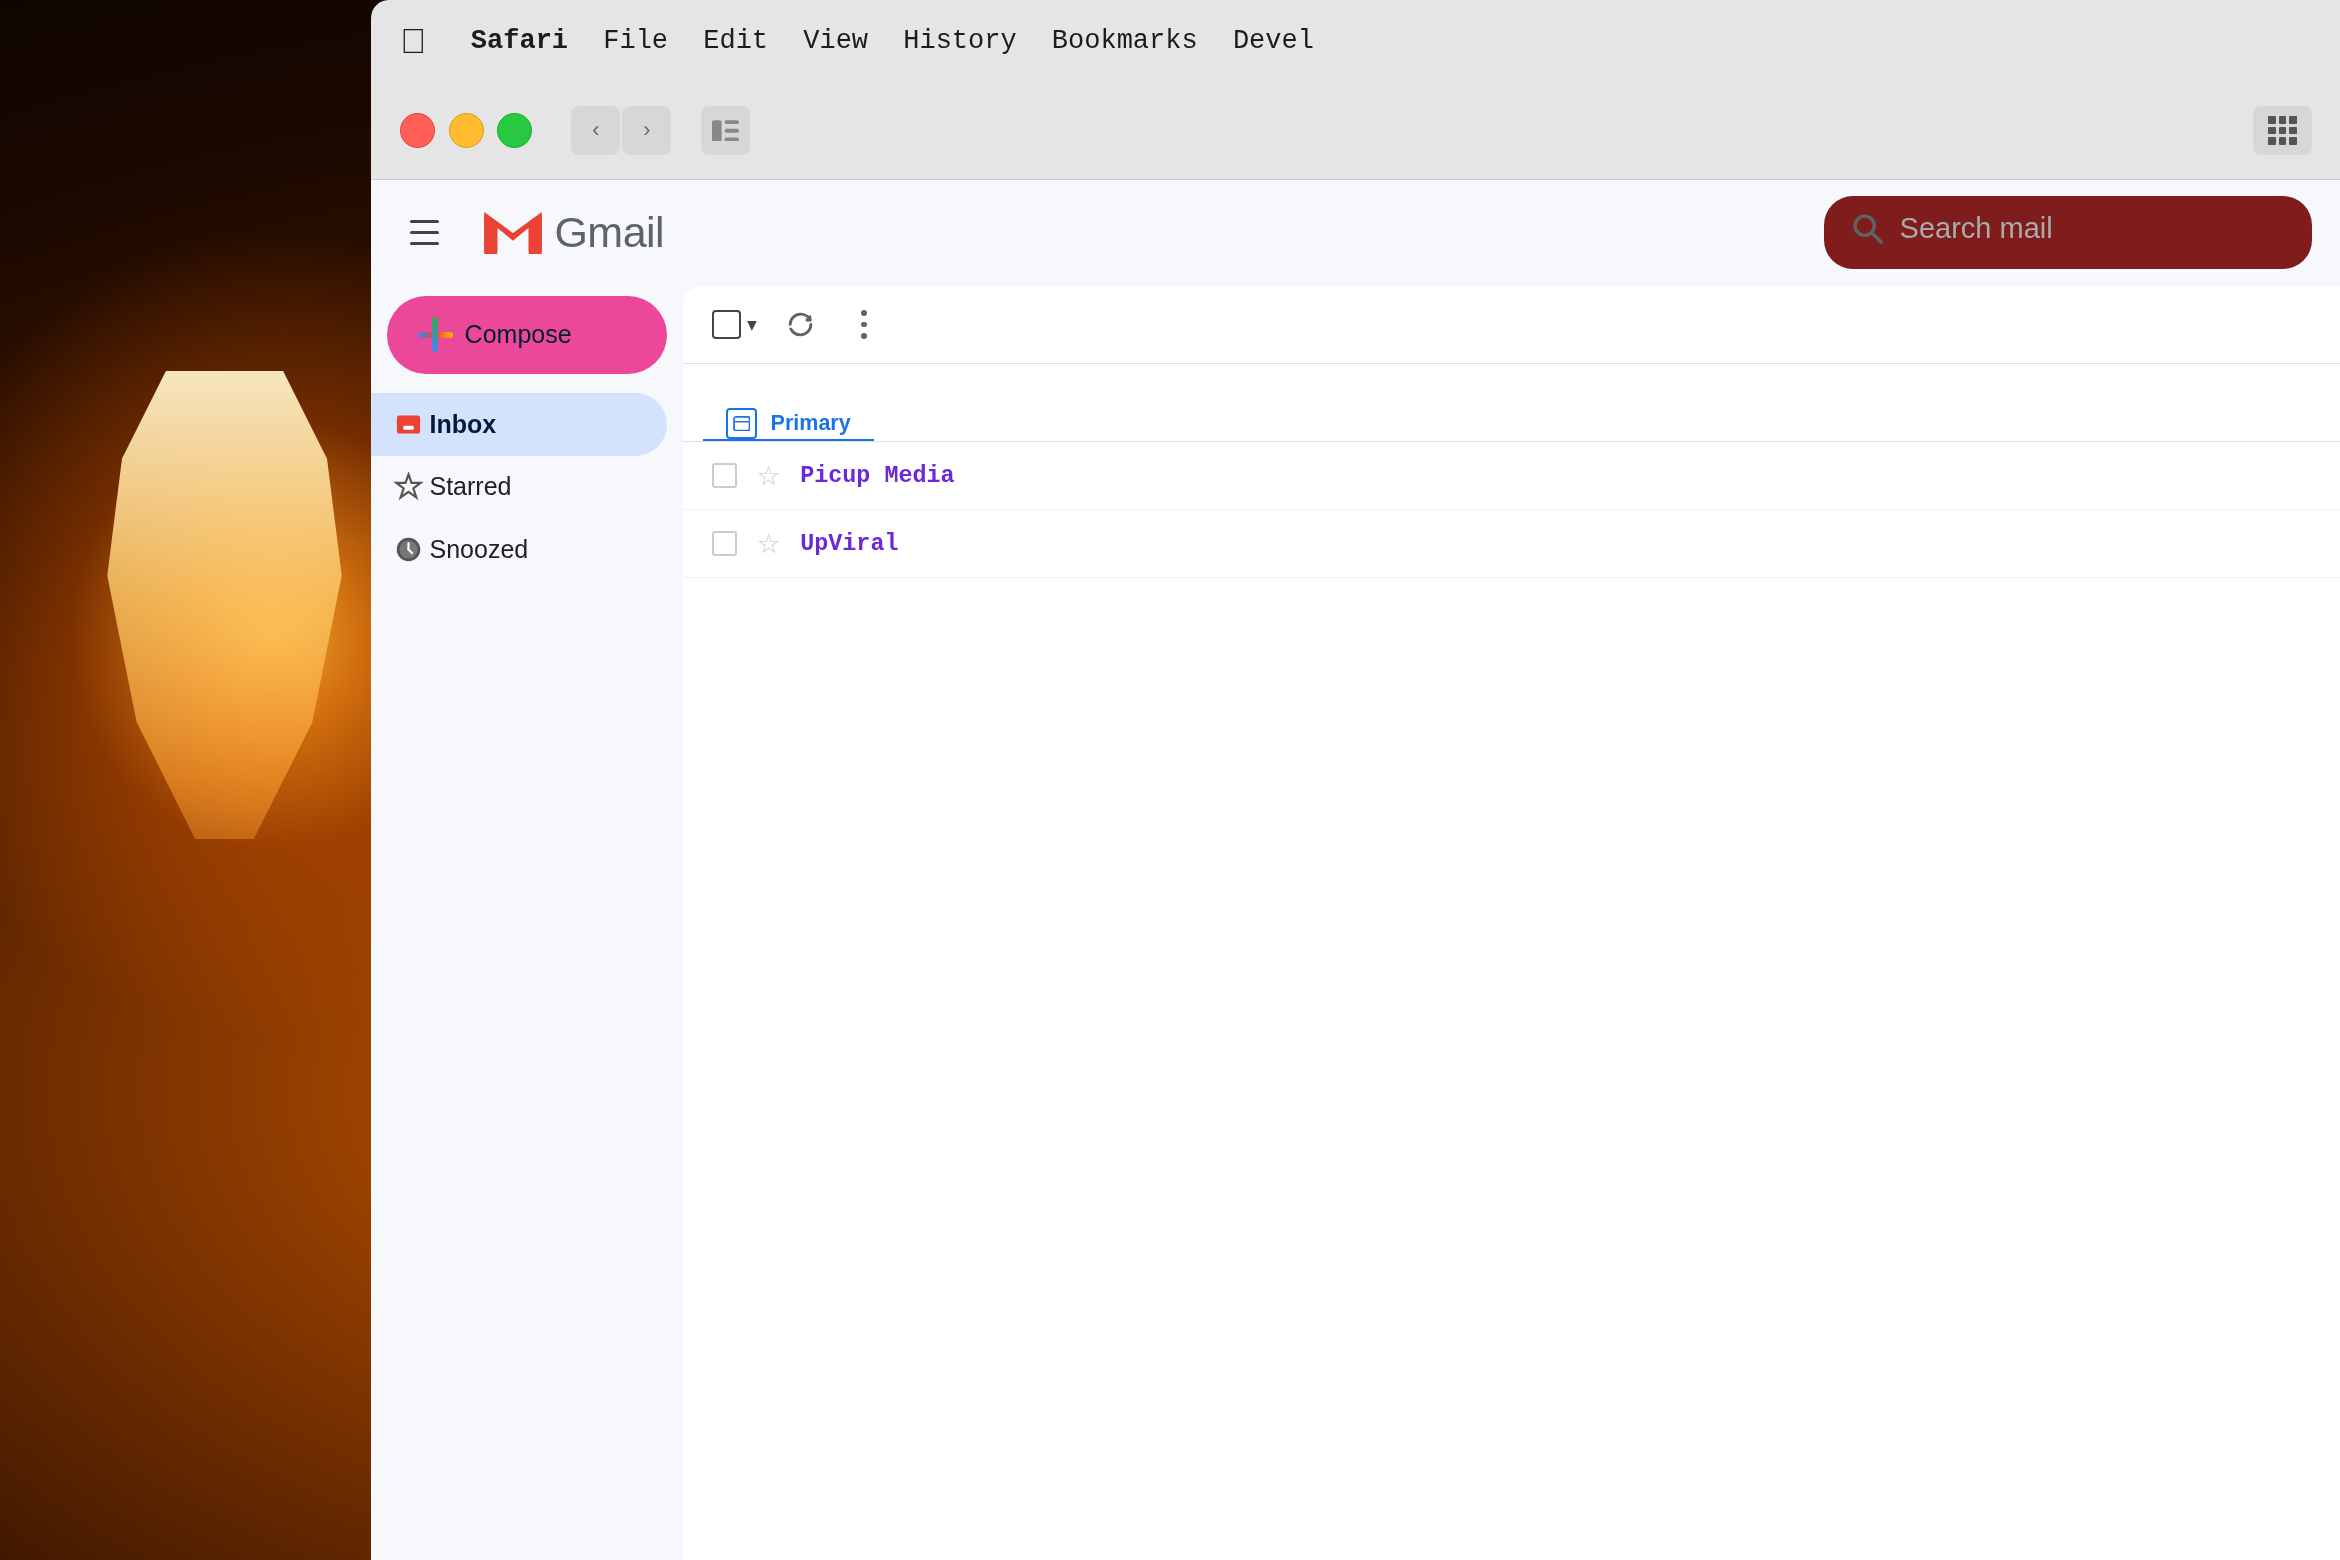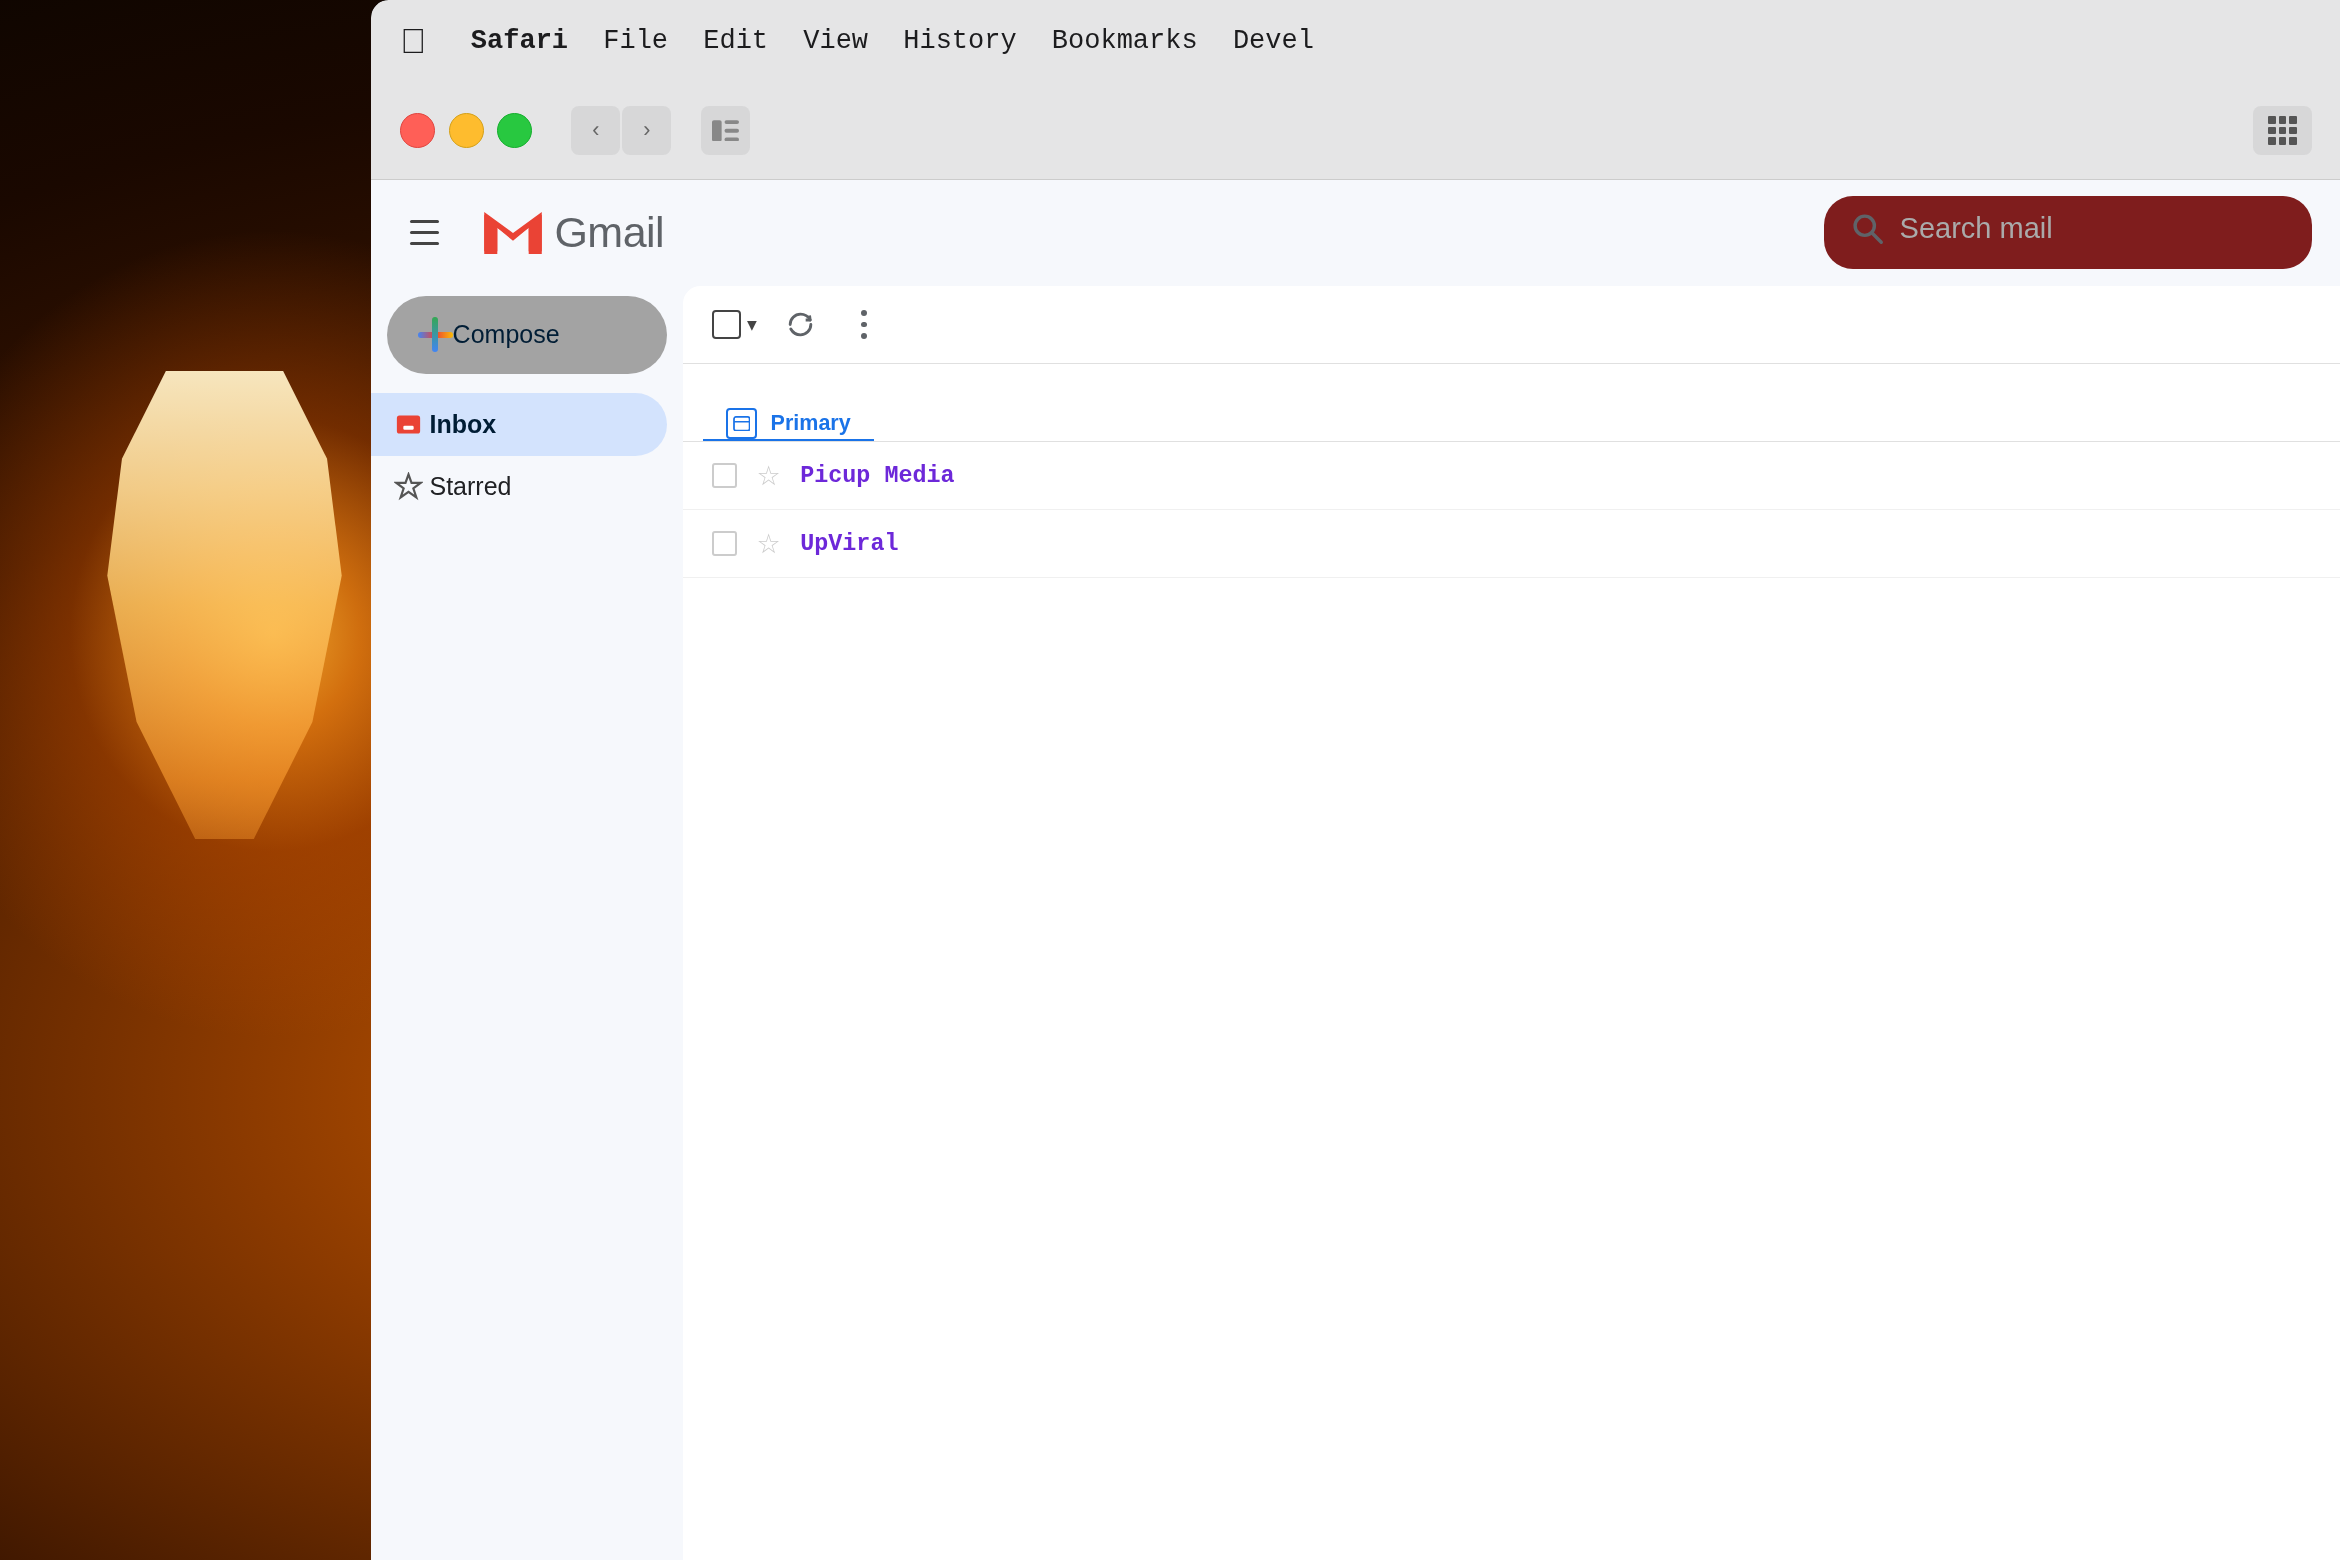--- a/index.html
+++ b/index.html
@@ -280,26 +280,26 @@
     
     .sidebar {
       width: 312px;
       background: #f6f8fc;
       flex-shrink: 0;
       padding-top: 9.8px;
     }
 
     .compose-btn {
       margin: 0 15.6px 19.5px 15.6px;
-      background: #a3a3a3;
+      background: #ec4899;
       border-radius: 49px;
       padding: 21.5px 31px;
       display: flex;
       align-items: center;
-      gap: 0;
+      gap: 12px;
       cursor: pointer;
     }
 
     .compose-label {
       font-size: 25px;
       color: #001d35;
       font-weight: 500;
     }
 
     
@@ -617,20 +617,32 @@
 
         <div class="nav-item">
           <div class="nav-icon">
             <svg width="29" height="29" viewBox="0 0 24 24">
               <path d="M12 2 L14.5 9H22L16 13.5L18.5 21L12 16.5L5.5 21L8 13.5L2 9H9.5Z" fill="none" stroke="#555" stroke-width="1.8"></path>
             </svg>
           </div>
           <span class="nav-label">Starred</span>
         </div>
 
+        <div class="nav-item">
+          <div class="nav-icon">
+            <svg width="29" height="29" viewBox="0 0 24 24">
+              <circle cx="12" cy="12" r="9" fill="#555"></circle>
+              <circle cx="12" cy="12" r="9" fill="none" stroke="#555" stroke-width="1.5"></circle>
+              <circle cx="12" cy="12" r="7.5" fill="#777"></circle>
+              <line x1="12" y1="7" x2="12" y2="12" stroke="white" stroke-width="1.8" stroke-linecap="round"></line>
+              <line x1="12" y1="12" x2="15" y2="15" stroke="white" stroke-width="1.8" stroke-linecap="round"></line>
+            </svg>
+          </div>
+          <span class="nav-label">Snoozed</span>
+        </div>
 
       </div>
 
       <div class="email-list-area">
 
         <div class="email-list-toolbar">
           <div class="checkbox-dropdown">
             <div class="checkbox-sq"></div>
             <span class="dropdown-arrow">▾</span>
           </div>

